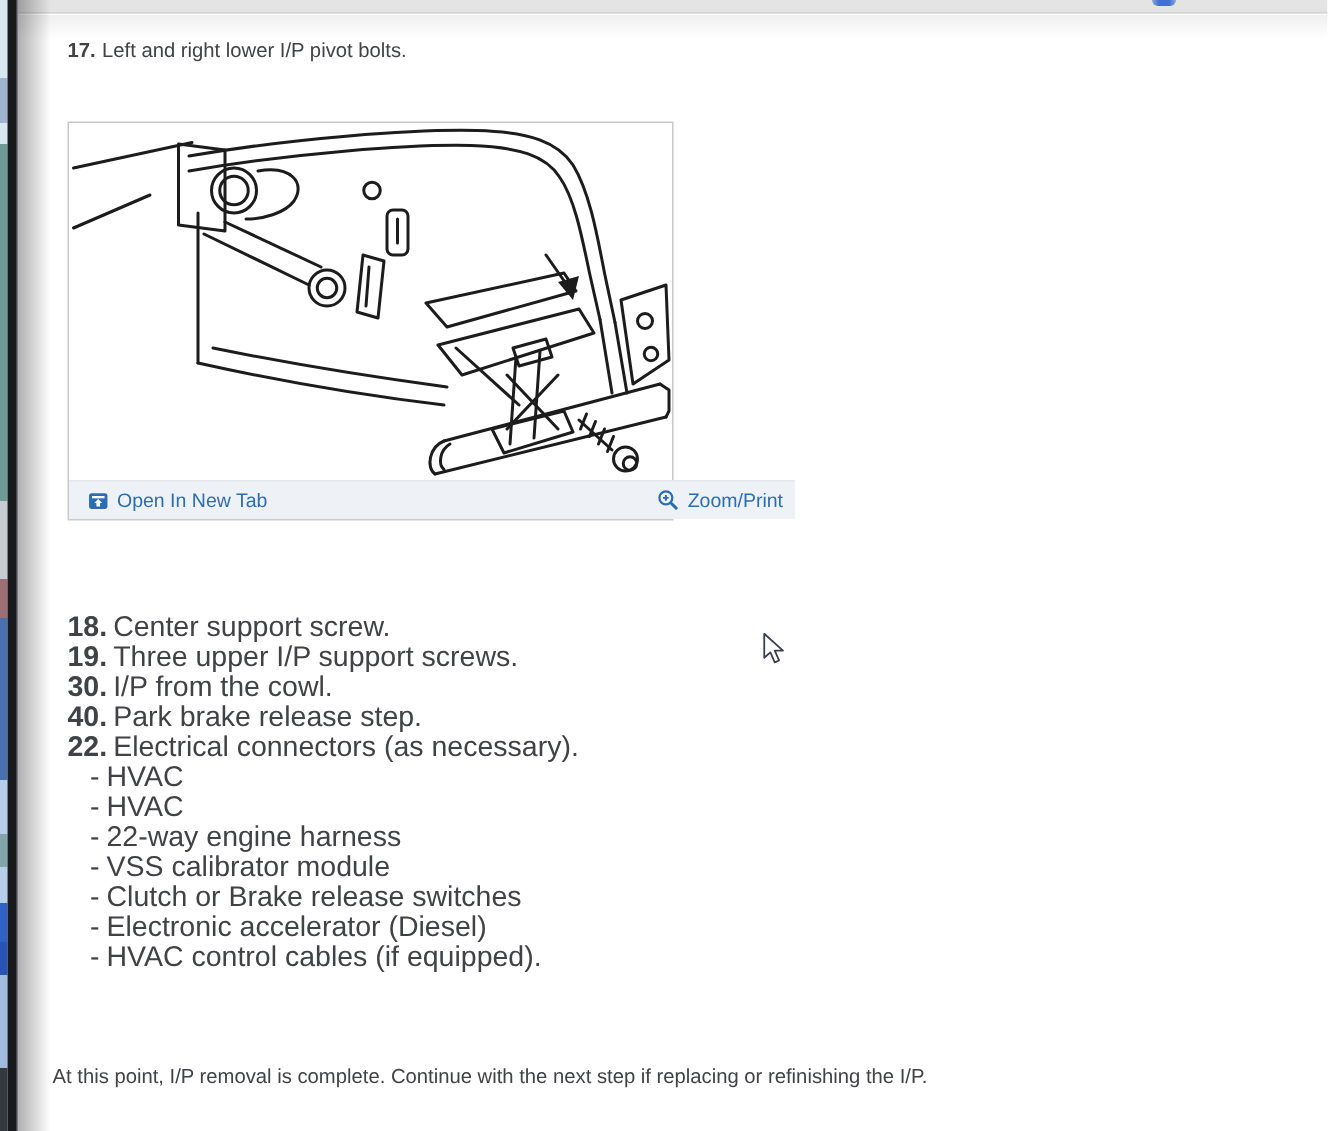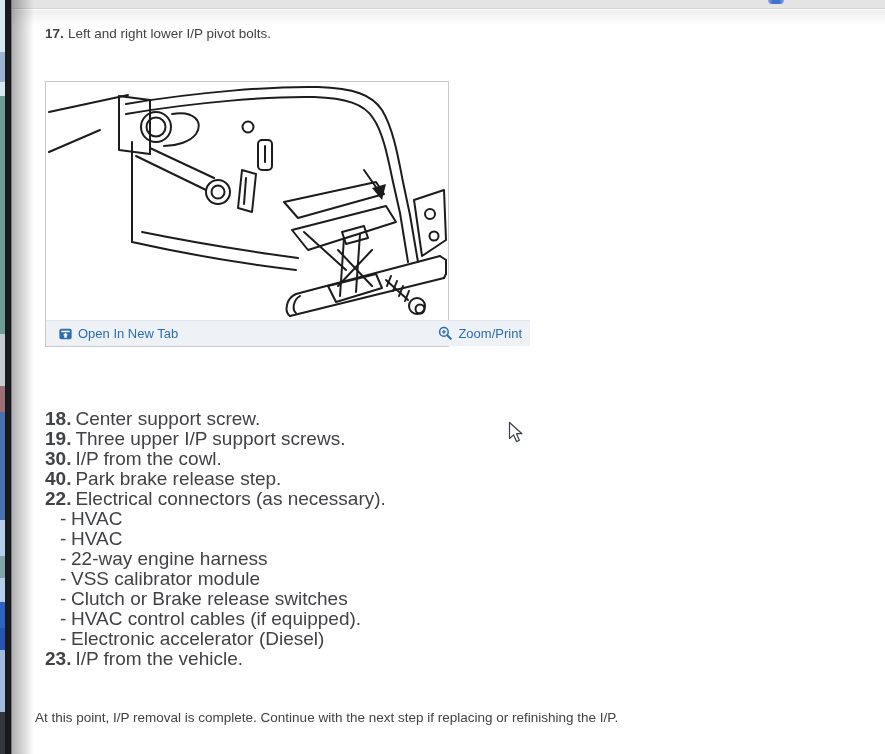--- a/index.html
+++ b/index.html
@@ -171,22 +171,21 @@
   <div class="row"><span class="num">18.</span><span>Center support screw.</span></div>
   <div class="row"><span class="num">19.</span><span>Three upper I/P support screws.</span></div>
   <div class="row"><span class="num">30.</span><span>I/P from the cowl.</span></div>
   <div class="row"><span class="num">40.</span><span>Park brake release step.</span></div>
   <div class="row"><span class="num">22.</span><span>Electrical connectors (as necessary).</span></div>
   <div class="row sub"><span class="dash">-</span><span>HVAC</span></div>
   <div class="row sub"><span class="dash">-</span><span>HVAC</span></div>
   <div class="row sub"><span class="dash">-</span><span>22-way engine harness</span></div>
   <div class="row sub"><span class="dash">-</span><span>VSS calibrator module</span></div>
   <div class="row sub"><span class="dash">-</span><span>Clutch or Brake release switches</span></div>
+  <div class="row sub"><span class="dash">-</span><span>Electronic accelerator (Diesel)</span></div>
   <div class="row sub"><span class="dash">-</span><span>HVAC control cables (if equipped).</span></div>
-  <div class="row sub"><span class="dash">-</span><span>Electronic accelerator (Diesel)</span></div>
-  <div class="row"><span class="num">23.</span><span>I/P from the vehicle.</span></div>
 </div>
 
 <div class="closing">At this point, I/P removal is complete. Continue with the next step if replacing or refinishing the I/P.</div>
 
 <svg class="cursor" width="17" height="23" viewBox="0 0 17 23">
   <path d="M1.5,1.5 L1.5,17.5 L5.6,13.9 L8.5,20.6 L11.4,19.3 L8.5,12.7 L14,12.7 Z" fill="#ffffff" stroke="#3a3f4a" stroke-width="1.2" stroke-linejoin="round"></path>
 </svg>
 
 </body></html>

